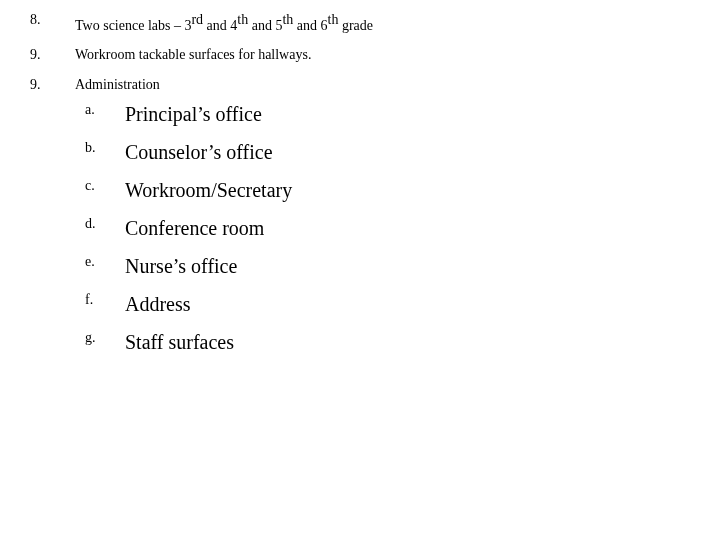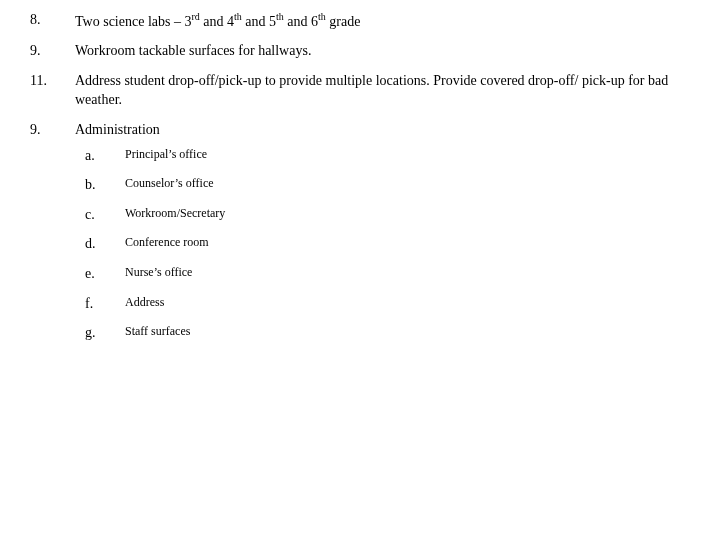--- a/index.html
+++ b/index.html
@@ -33,21 +33,21 @@
       min-width: 45px;
       font-size: 14px;
     }
 
     .item-content {
       flex: 1;
       font-size: 14px;
     }
 
     sup {
-      font-size: 10px;
+      font-size: 14px;
       font-family: Liberation Serif, serif;
     }
 
     .sub-list {
       margin-top: 6px;
     }
 
     .sub-item {
       display: flex;
       flex-direction: row;
@@ -56,42 +56,38 @@
     }
 
     .sub-letter {
       min-width: 50px;
       padding-left: 10px;
       font-size: 14px;
     }
 
     .sub-content {
       flex: 1;
-      font-size: 12px;
+      font-size: 20px;
     }
   </style>
 </head>
 <body>
 
 <div class="page">
   <div class="list-item">
     <span class="item-number">8.</span>
     <span class="item-content">Two science labs – 3<sup>rd</sup> and 4<sup>th</sup> and 5<sup>th</sup> and 6<sup>th</sup> grade</span>
   </div>
 
   <div class="list-item">
     <span class="item-number">9.</span>
     <span class="item-content">Workroom tackable surfaces for hallways.</span>
   </div>
 
 
-  <div class="list-item">
-    <span class="item-number">11.</span>
-    <span class="item-content">Address student drop-off/pick-up to provide multiple locations.  Provide covered drop-off/ pick-up for bad weather.</span>
-  </div>
 
   <div class="list-item">
     <span class="item-number">9.</span>
     <span class="item-content">
       <span>Administration</span>
       <div class="sub-list">
         <div class="sub-item">
           <span class="sub-letter">a.</span>
           <span class="sub-content">Principal’s office</span>
         </div>

